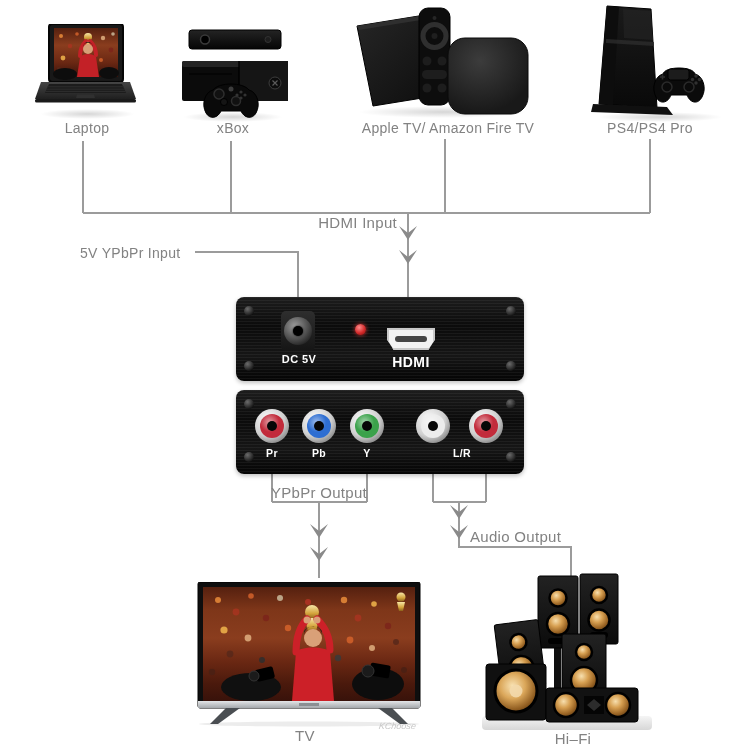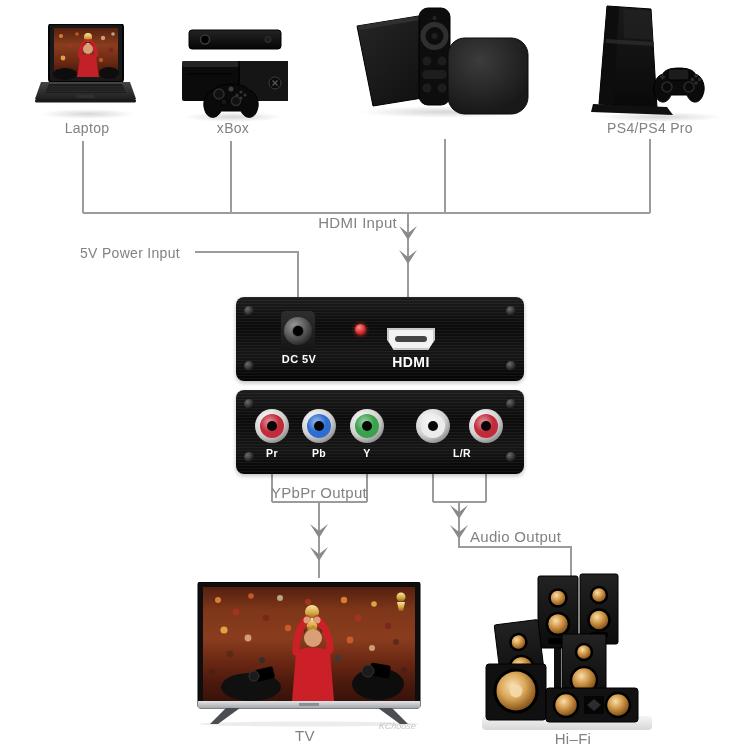--- a/index.html
+++ b/index.html
@@ -185,20 +185,21 @@
         <circle cx="83.5" cy="30" r="3" fill="#1f1f1f"></circle>
         <circle cx="76" cy="55" r="4.5" fill="#1d1d1d"></circle>
           <circle cx="91" cy="55" r="4.5" fill="#1d1d1d"></circle>
         <rect x="71" y="64" width="25" height="9" rx="4.5" fill="#1d1d1d"></rect>
         <circle cx="76" cy="82" r="4.5" fill="#1d1d1d"></circle>
           <circle cx="91" cy="82" r="4.5" fill="#1d1d1d"></circle>
       </g>
       <rect x="97" y="32" width="80" height="76" rx="17" fill="url(#atvC)" stroke="#0a0a0a"></rect>
     </svg>
   </div>
+  <div class="lbl" style="left:448px;top:120px;">Apple TV/ Amazon Fire TV</div>
 
   <div class="shadow" style="left:598px;top:112px;width:125px;height:10px;"></div>
   <div class="dev" style="left:591px;top:2px;">
     <svg width="135" height="118" viewBox="0 0 135 118">
       <defs>
         <linearGradient id="psG" x1="0" y1="0" x2="0" y2="1">
           <stop offset="0" stop-color="#1a1a1a"></stop>
             <stop offset="1" stop-color="#090909"></stop>
         </linearGradient>
       </defs>
@@ -216,21 +217,21 @@
         <circle cx="43" cy="10" r="1.7" fill="#303030"></circle>
           <circle cx="46.5" cy="13.5" r="1.7" fill="#303030"></circle>
         <circle cx="43" cy="17" r="1.7" fill="#303030"></circle>
           <circle cx="39.5" cy="13.5" r="1.7" fill="#303030"></circle>
       </g>
     </svg>
   </div>
   <div class="lbl" style="left:650px;top:120px;">PS4/PS4 Pro</div>
 
   <div class="lbl big right" style="left:397px;top:214px;">HDMI Input</div>
-  <div class="lbl left" style="left:80px;top:245px;">5V Power Input</div>
+  <div class="lbl left" style="left:80px;top:245px;">5V YPbPr Input</div>
   <div class="lbl big" style="left:319px;top:484px;">YPbPr Output</div>
   <div class="lbl big left" style="left:470px;top:528px;">Audio Output</div>
 
   <div class="panelbox" style="top:297px;height:84px;">
     <div class="screw" style="left:8px;top:9px;"></div>
     <div class="screw" style="left:270px;top:9px;"></div>
     <div class="screw" style="left:8px;top:64px;"></div>
     <div class="screw" style="left:270px;top:64px;"></div>
     <div class="dcjack" style="left:45px;top:14px;">
       <div class="ring"></div>

